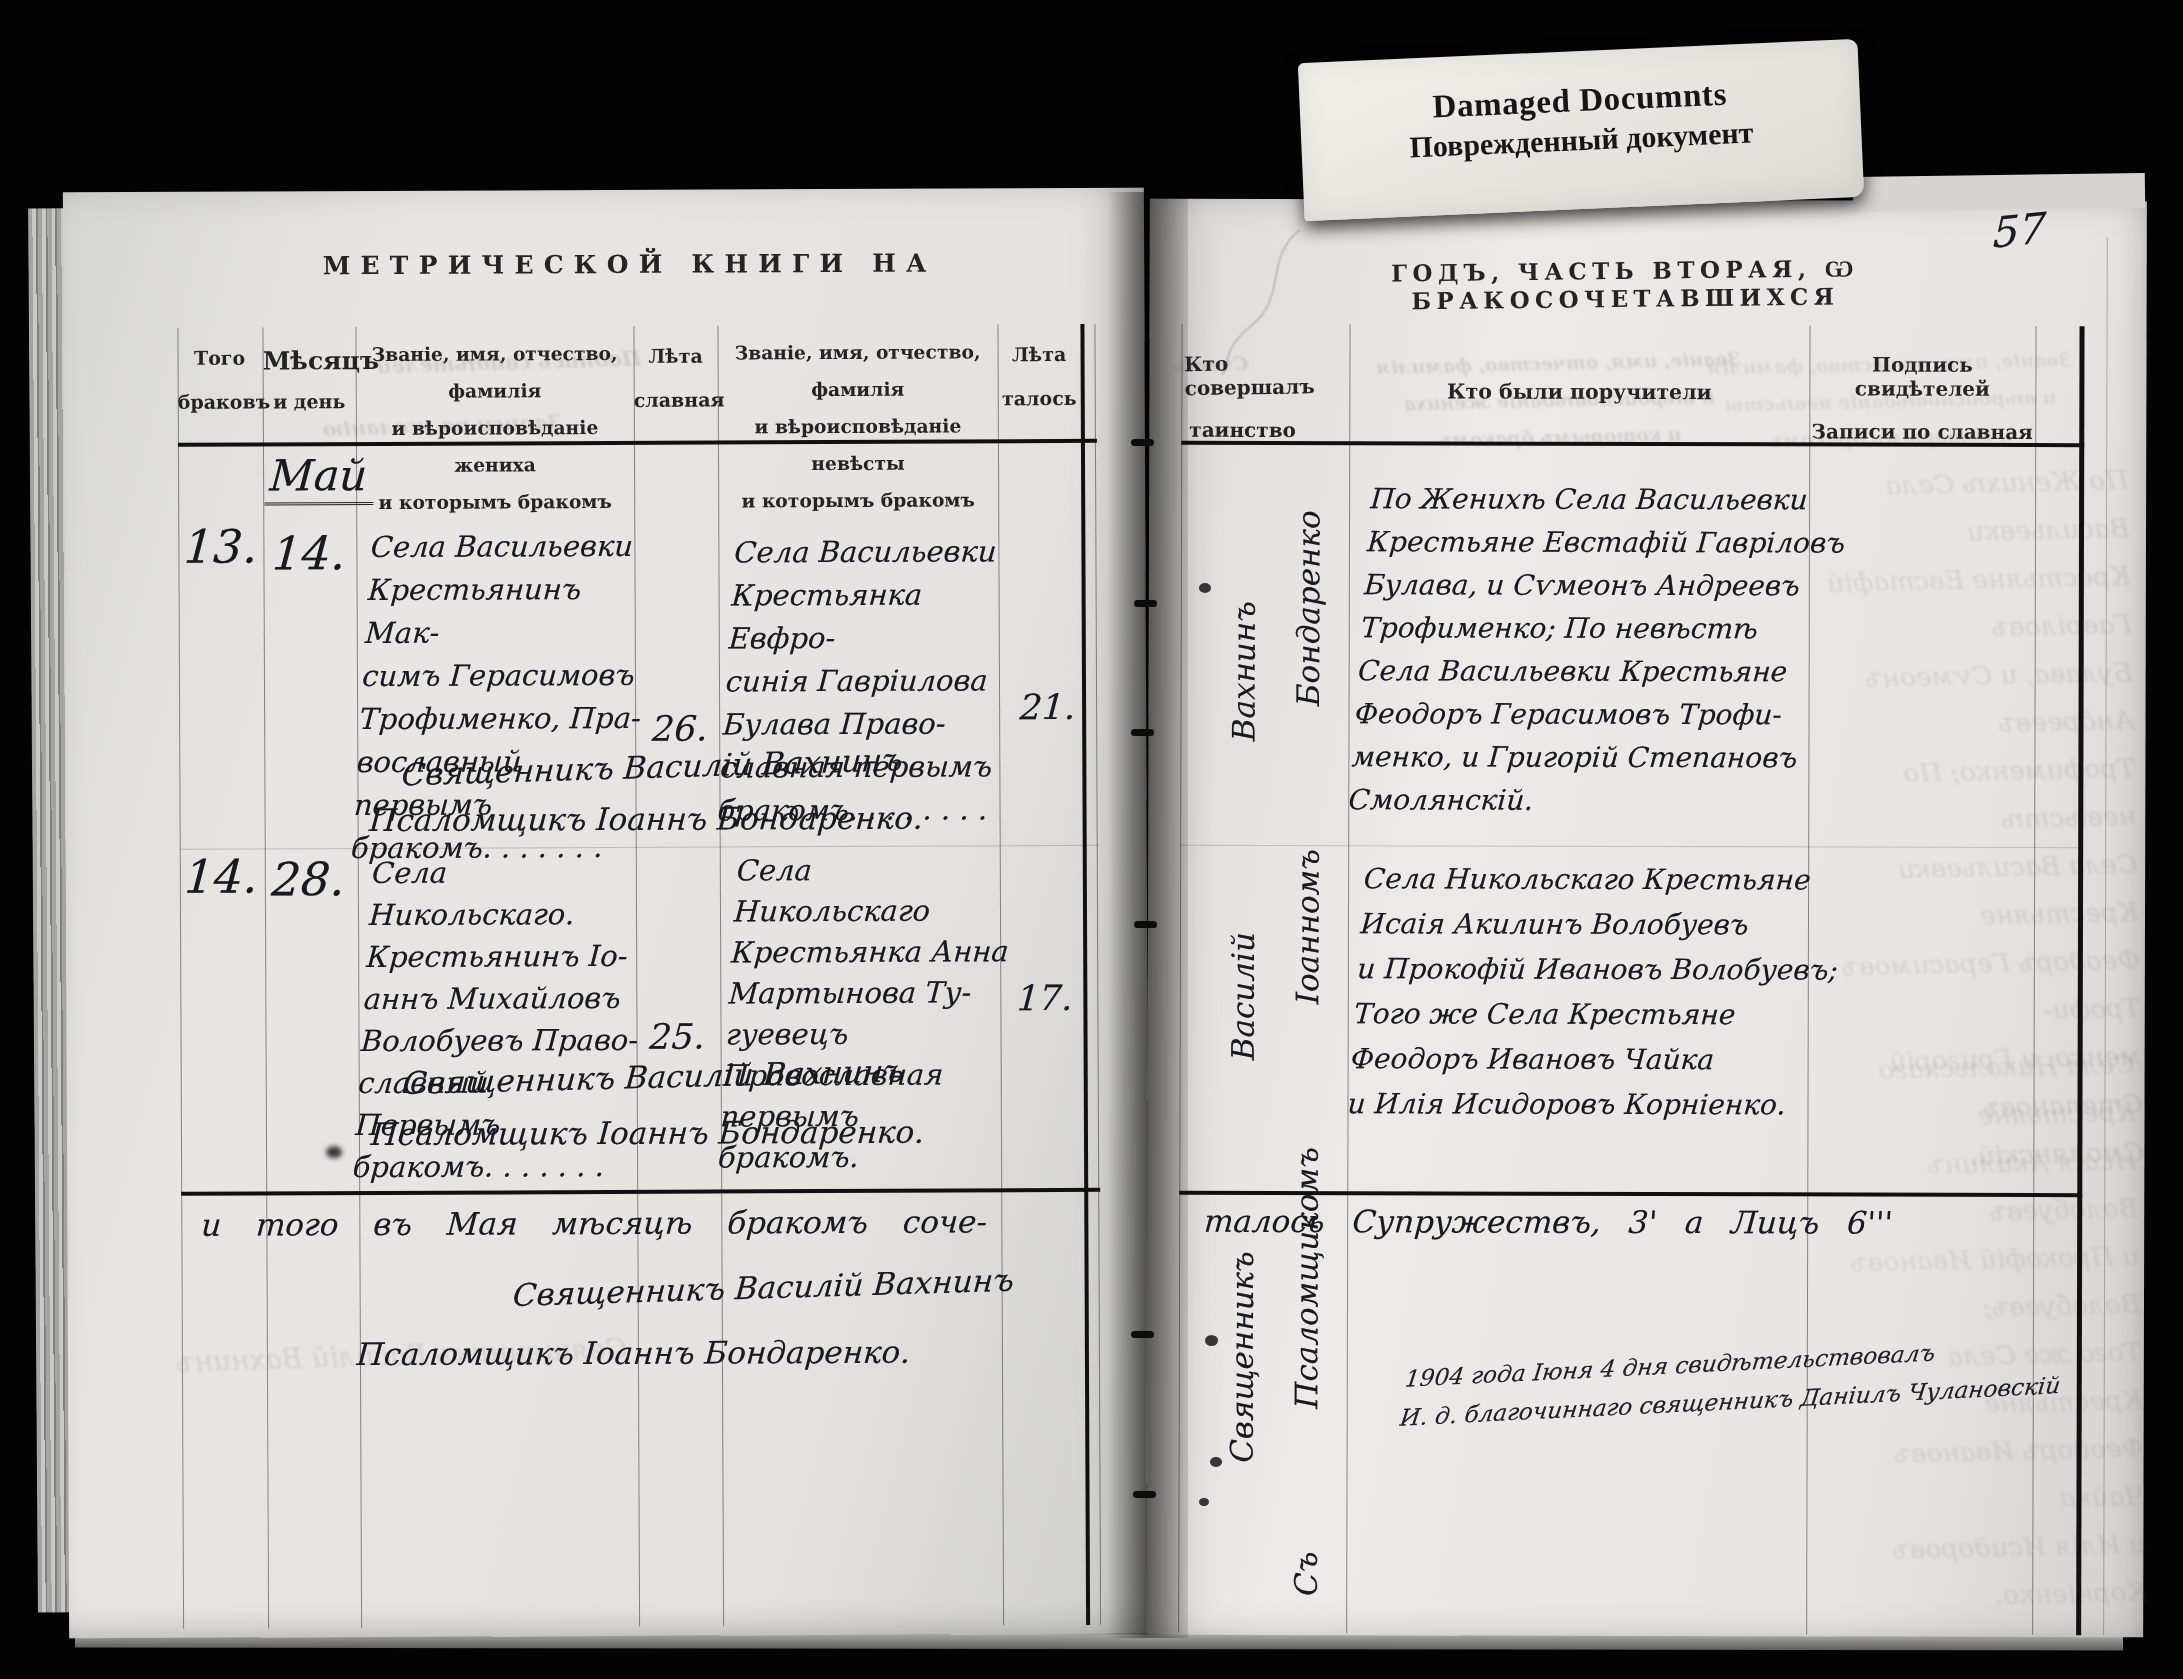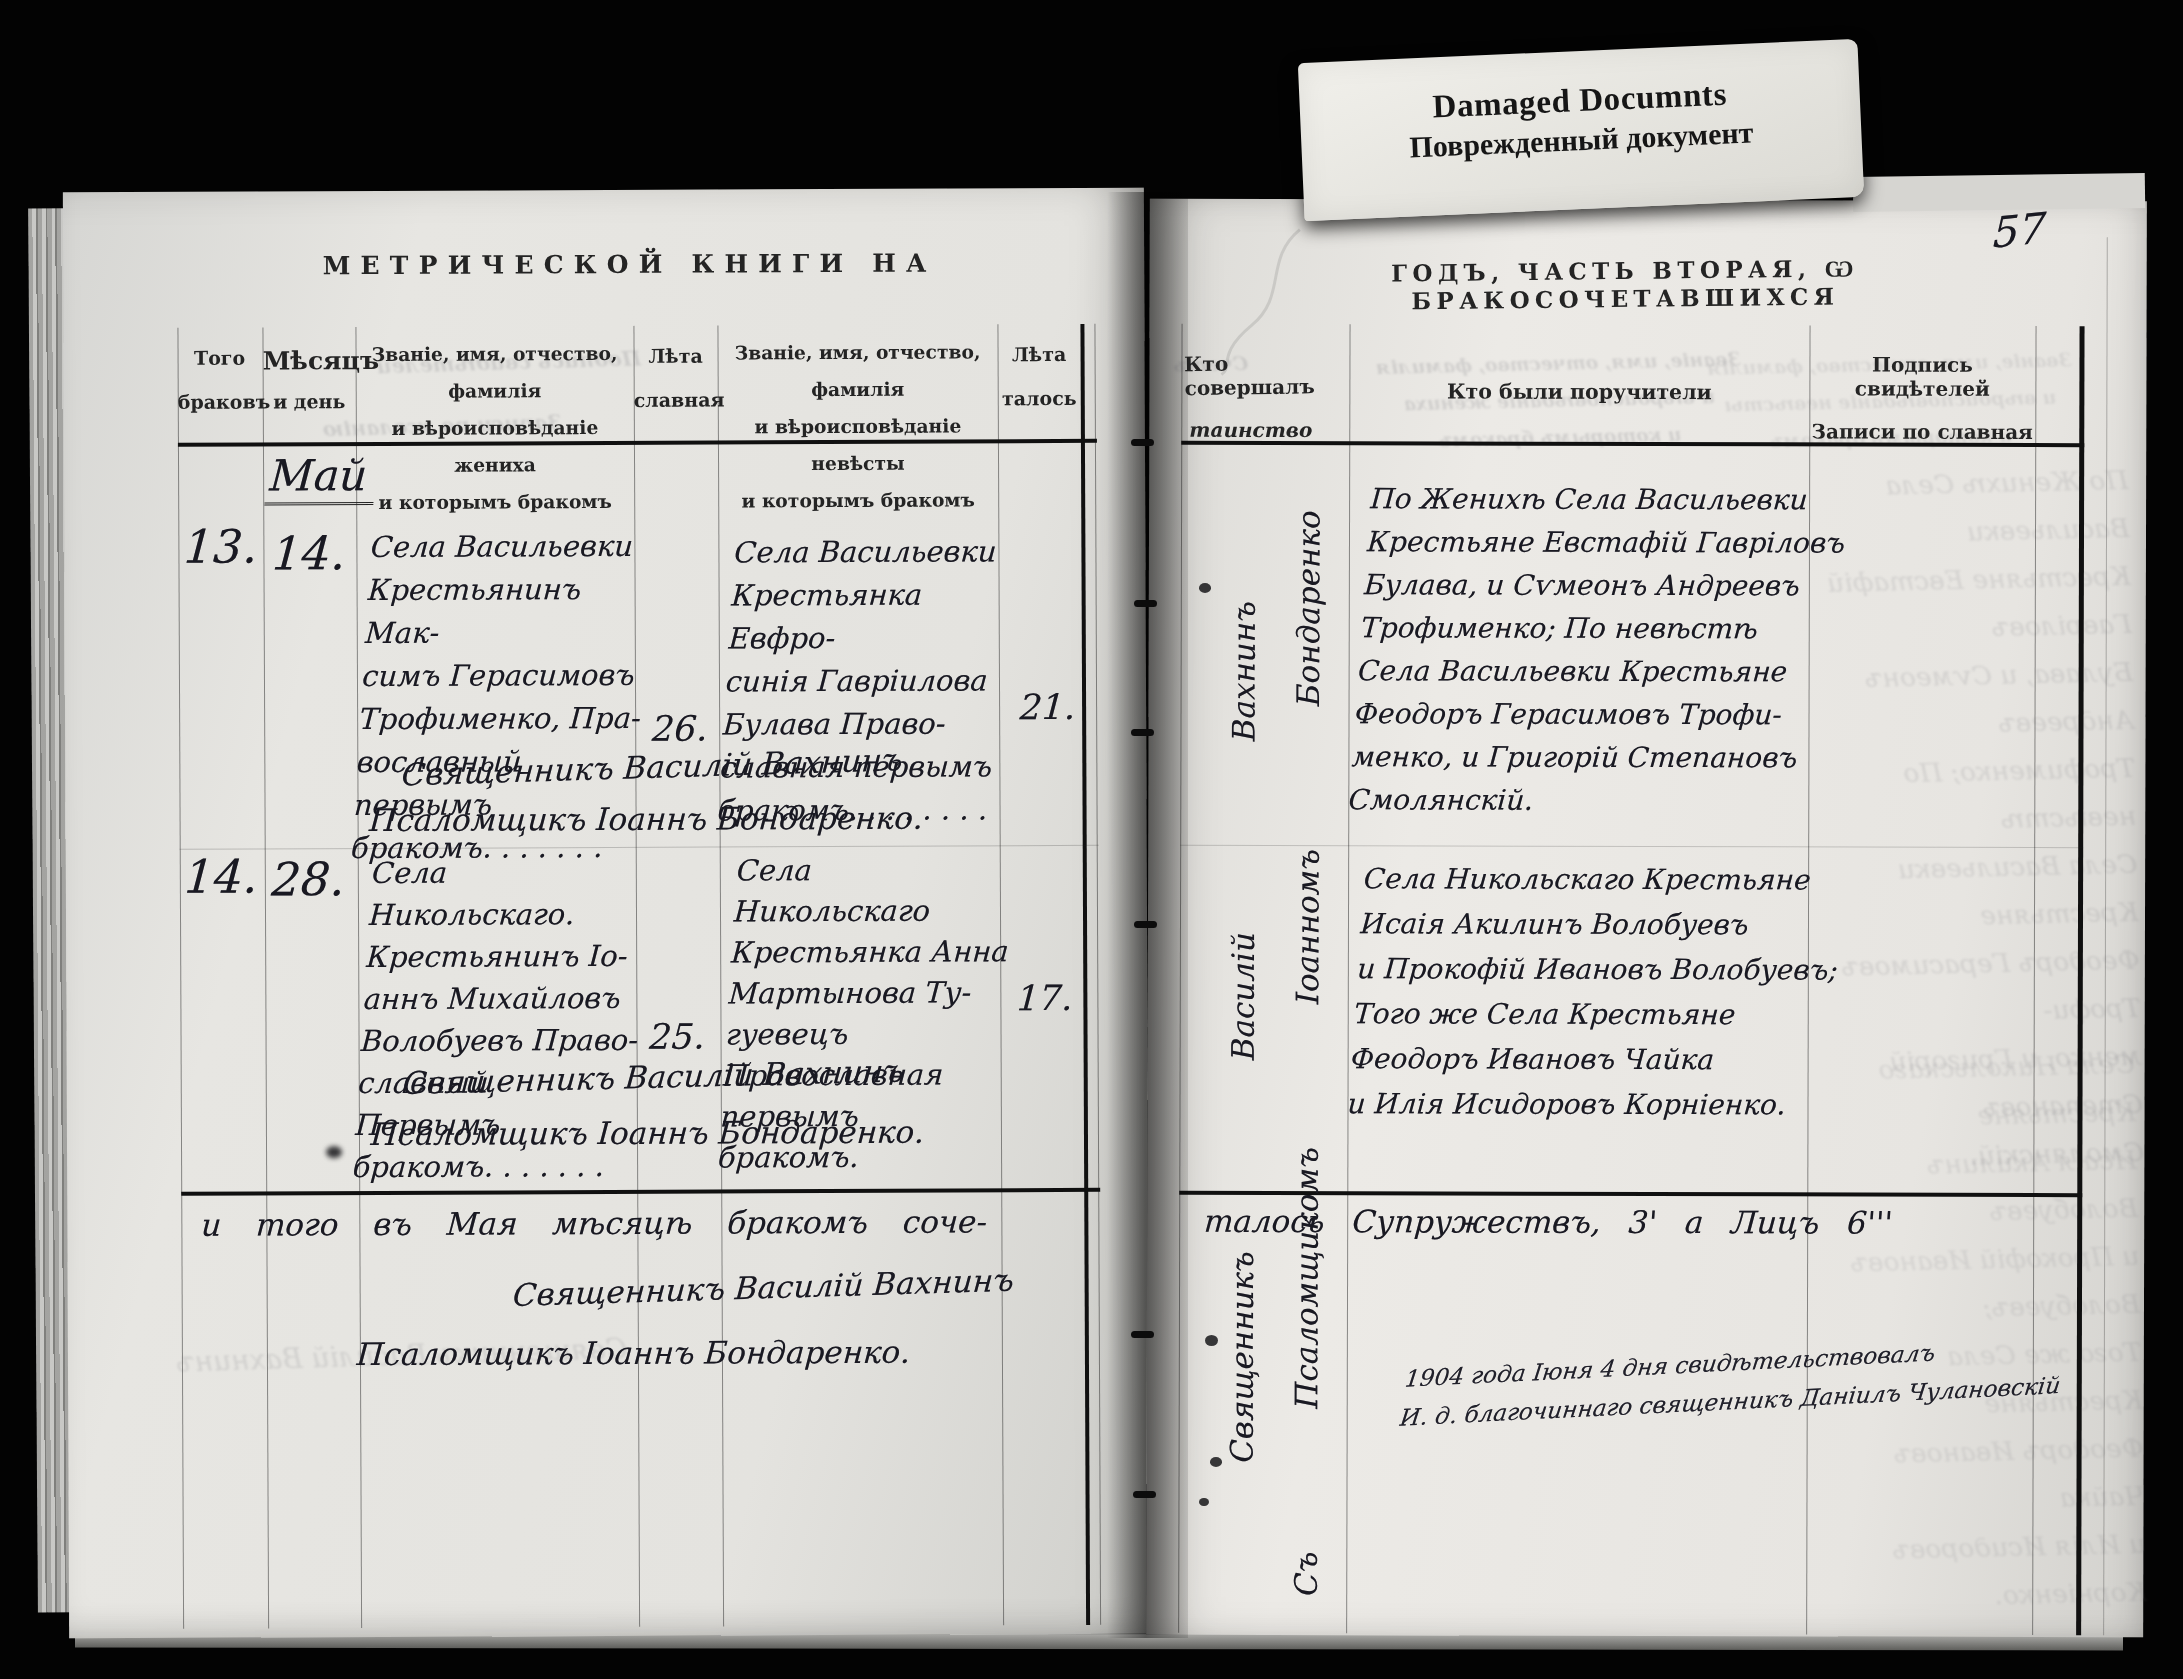--- a/index.html
+++ b/index.html
@@ -167,21 +167,21 @@
     <div class="vl" style="left:660px;top:125px;height:1309px;"></div>
     <div class="vl" style="left:886px;top:125px;height:1309px;"></div>
     <div class="vl thick" style="left:930px;top:125px;height:1309px;width:5.4px;"></div>
     <div class="vl" style="left:957px;top:36px;height:1398px;opacity:.6;"></div>
 
     <div class="hl thick" style="left:32px;top:242px;width:903px;height:3.6px;"></div>
     <div class="hl" style="left:32px;top:646px;width:903px;opacity:.5;"></div>
     <div class="hl thick" style="left:32px;top:992px;width:903px;height:3.6px;"></div>
 
     <div class="abs printed" style="left:35px;top:152px;width:163px;font-size:20px;transform:rotate(-1deg);">Кто совершалъ</div>
-    <div class="abs printed" style="left:40px;top:219px;width:163px;font-size:20px;font-style:italic;">таинство</div>
+    <div class="abs printed" style="left:40px;top:219px;width:163px;font-size:20px;">таинство</div>
     <div class="abs printed" style="left:200px;top:180px;width:460px;text-align:center;font-size:20.5px;">Кто были поручители</div>
     <div class="abs printed" style="left:660px;top:152px;width:226px;text-align:center;font-size:20px;">Подпись свидѣтелей</div>
     <div class="abs printed" style="left:660px;top:219px;width:226px;text-align:center;font-size:20px;">Записи по славная</div>
 
     <div class="vertical-clergy hw" style="left:-435px;top:815px;width:1060px;font-size:31px;word-spacing:181px;">Священникъ Василій Вахнинъ</div>
     <div class="vertical-clergy hw" style="left:-398px;top:836px;width:1115px;font-size:31px;word-spacing:133px;">Съ Псаломщикомъ Іоанномъ Бондаренко</div>
 
     <div class="abs hw pre" style="left:211px;top:278px;width:482px;font-size:28px;line-height:43px;">По Женихѣ Села Васильевки
 Крестьяне Евстафій Гавріловъ
 Булава, и Сѵмеонъ Андреевъ

